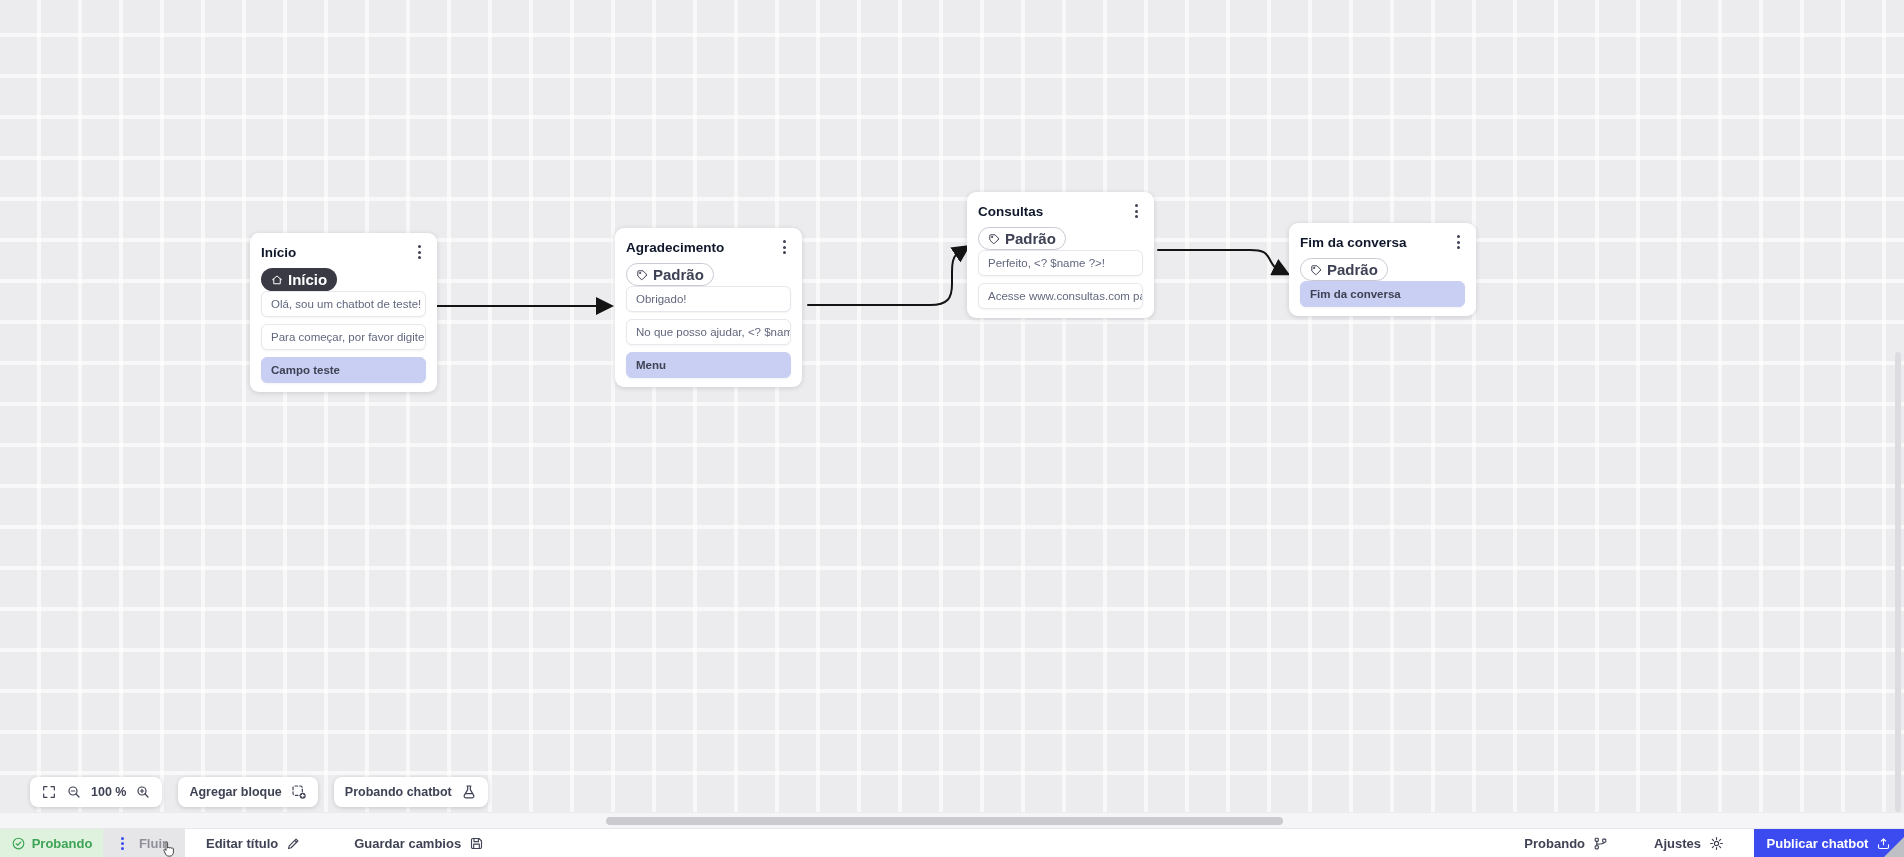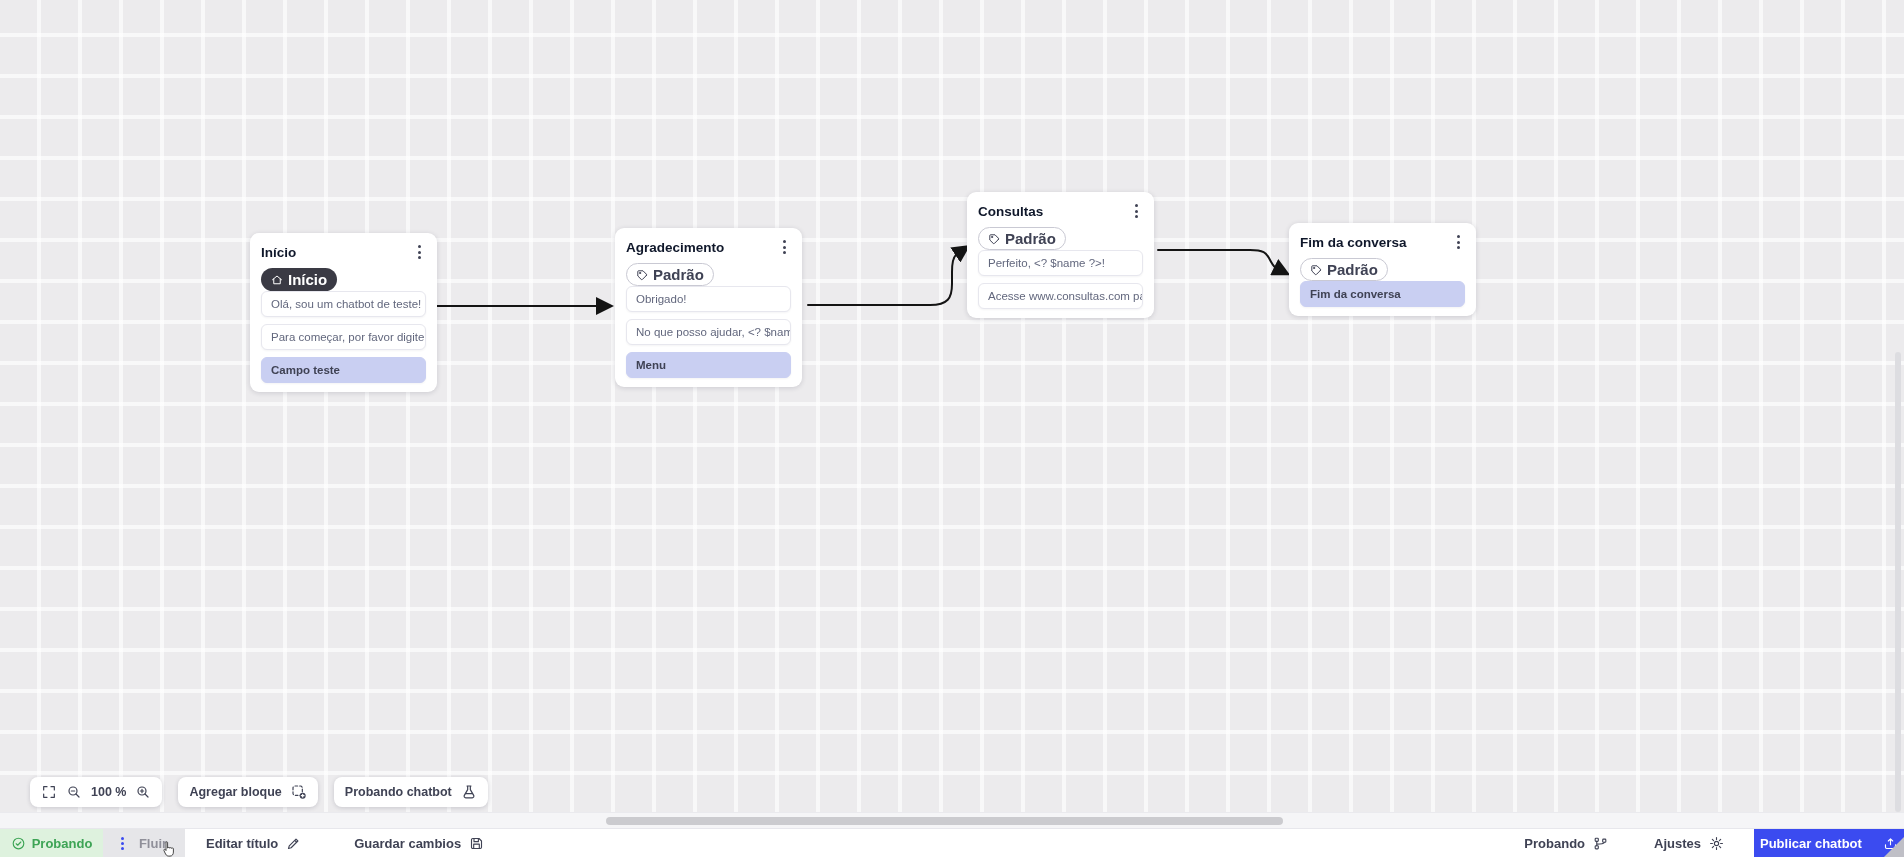--- a/index.html
+++ b/index.html
@@ -64,21 +64,21 @@
   .flow-tab{width:82px;height:100%;background:#e6e6e9;display:flex;align-items:center;
     justify-content:center;gap:15px;cursor:pointer;}
   .flow-tab .label{color:#8f8f99;font-weight:700;}
   .kebab-blue{display:flex;flex-direction:column;gap:2px;}
   .kebab-blue i{width:3px;height:3px;border-radius:50%;background:#3b4bf0;display:block;}
   .bar-item{display:flex;align-items:center;gap:8px;font-weight:700;cursor:pointer;}
   .sicon{width:15px;height:15px;stroke:currentColor;fill:none;stroke-width:1.8;
     stroke-linecap:round;stroke-linejoin:round;flex:0 0 auto;}
   .publish-btn{
     width:150px;height:100%;background:#3b4bf0;color:#fff;border:none;
-    display:flex;align-items:center;justify-content:space-between;gap:8px;
+    display:flex;align-items:center;justify-content:center;gap:8px;
     font-size:13px;font-weight:700;font-family:inherit;cursor:pointer;position:relative;
   }
   .corner-grip{position:absolute;right:0;bottom:0;width:0;height:0;
     border-left:20px solid transparent;border-bottom:20px solid #bfbfc6;z-index:5;}
   .cursor{position:absolute;left:160px;top:841px;z-index:9;pointer-events:none;}
 </style>
 </head>
 <body>
 
 <div class="canvas"></div>

